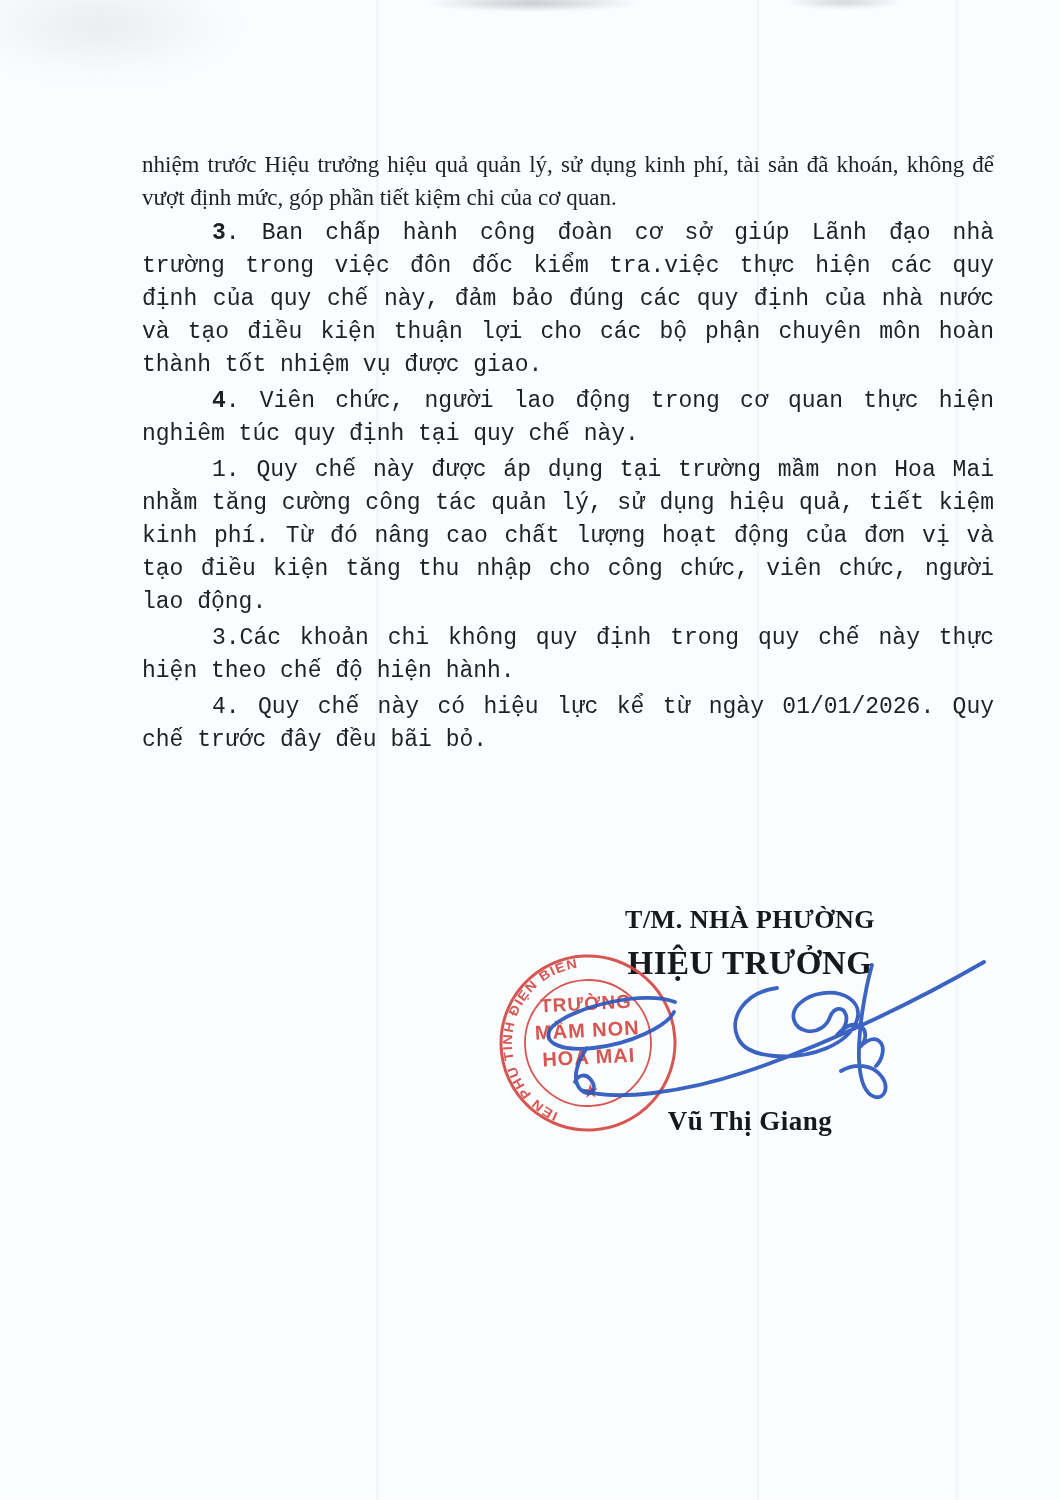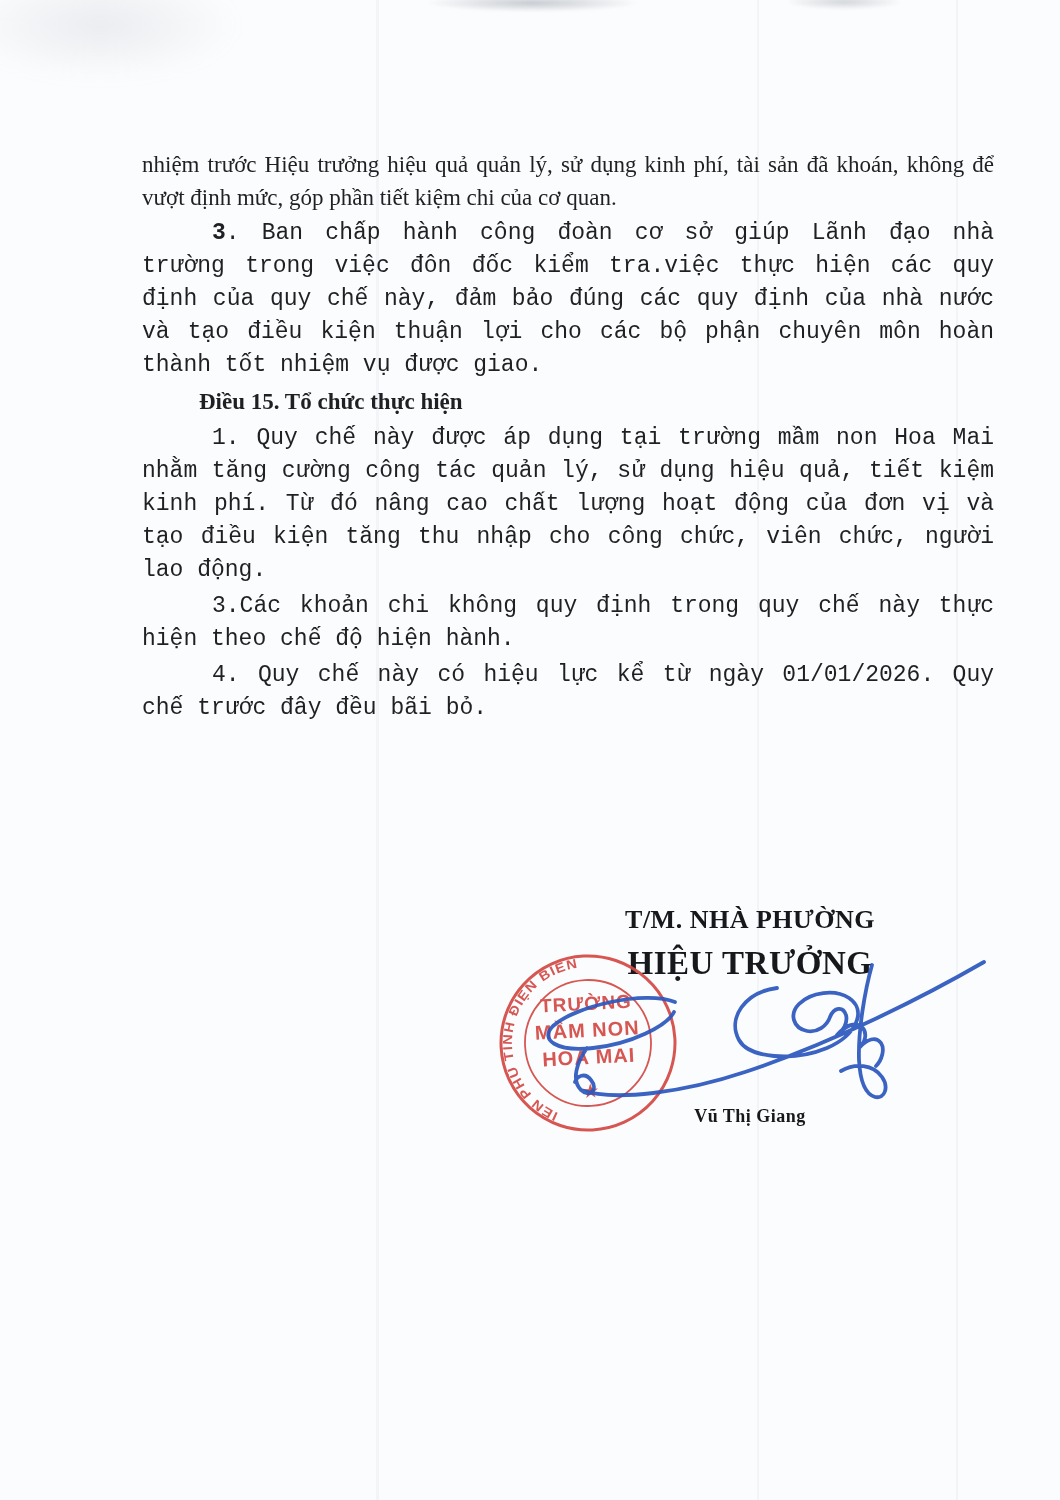--- a/index.html
+++ b/index.html
@@ -56,21 +56,21 @@
   
   .sig-line {
     position: absolute;
     left: 543px; width: 414px;
     text-align: center;
     font-weight: bold;
     color: #17181b;
   }
   .sig-authority { top: 905px; font-size: 26px; letter-spacing: .5px; }
   .sig-title     { top: 945px; font-size: 33px; letter-spacing: .5px; }
-  .sig-name      { top: 1106px; font-size: 18px; letter-spacing: .5px; }
+  .sig-name      { top: 1106px; font-size: 27px; letter-spacing: .5px; }
   
   .stamp {
     position: absolute;
     left: 496px; top: 951px;
     transform: rotate(-3deg);
     opacity: .93;
   }
   .stamp text {
     font-family: "Liberation Sans", sans-serif;
     font-weight: bold;
@@ -95,21 +95,21 @@
   <div class="streak s1"></div>
   <div class="streak s2"></div>
   <div class="streak s3"></div>
   <div class="smudge a"></div>
   <div class="smudge b"></div>
   <div class="smudge c"></div>
 
   <div class="body-text">
     <p class="para"><span>nhiệm trước Hiệu trưởng hiệu quả quản lý, sử dụng kinh phí, tài sản đã khoán, không để vượt định mức, góp phần tiết kiệm chi của cơ quan.</span></p>
     <p class="para indent"><b class="num">3</b><span>. Ban chấp hành công đoàn cơ sở giúp Lãnh đạo nhà trường trong việc đôn đốc kiểm tra.việc thực hiện các quy định của quy chế này, đảm bảo đúng các quy định của nhà nước và tạo điều kiện thuận lợi cho các bộ phận chuyên môn hoàn thành tốt nhiệm vụ được giao.</span></p>
-    <p class="para heading">Điều 15. Tổ chức thực hiện</p>
+    <p class="para indent"><b class="num">4</b><span>. Viên chức, người lao động trong cơ quan thực hiện nghiêm túc quy định tại quy chế này.</span></p>
     <p class="para indent"><span>1. Quy chế này được áp dụng tại trường mầm non Hoa Mai nhằm tăng cường công tác quản lý, sử dụng hiệu quả, tiết kiệm kinh phí. Từ đó nâng cao chất lượng hoạt động của đơn vị và tạo điều kiện tăng thu nhập cho công chức, viên chức, người lao động.</span></p>
     <p class="para indent"><span>3.Các khoản chi không quy định trong quy chế này thực hiện theo chế độ hiện hành.</span></p>
     <p class="para indent"><span>4. Quy chế này có hiệu lực kể từ ngày 01/01/2026. Quy chế trước đây đều bãi bỏ.</span></p>
   </div>
 
   <div class="sig-line sig-authority">T/M. NHÀ PHƯỜNG</div>
   <div class="sig-line sig-title">HIỆU TRƯỞNG</div>
   <div class="sig-line sig-name">Vũ Thị Giang</div>
 
   <svg class="stamp" width="184" height="184" viewBox="0 0 184 184">

